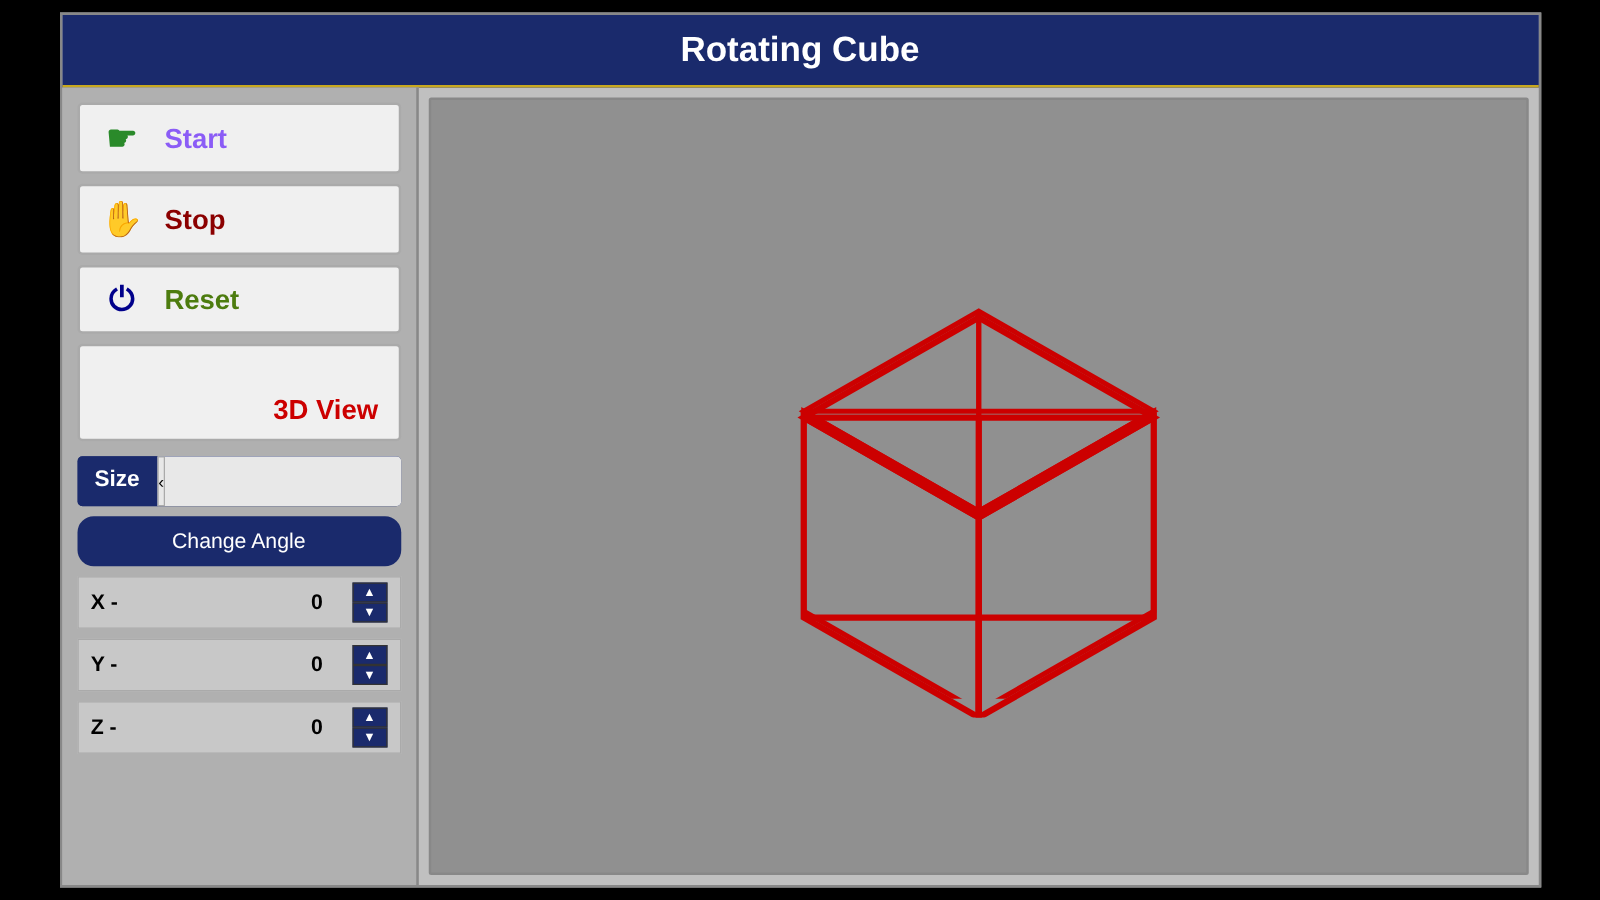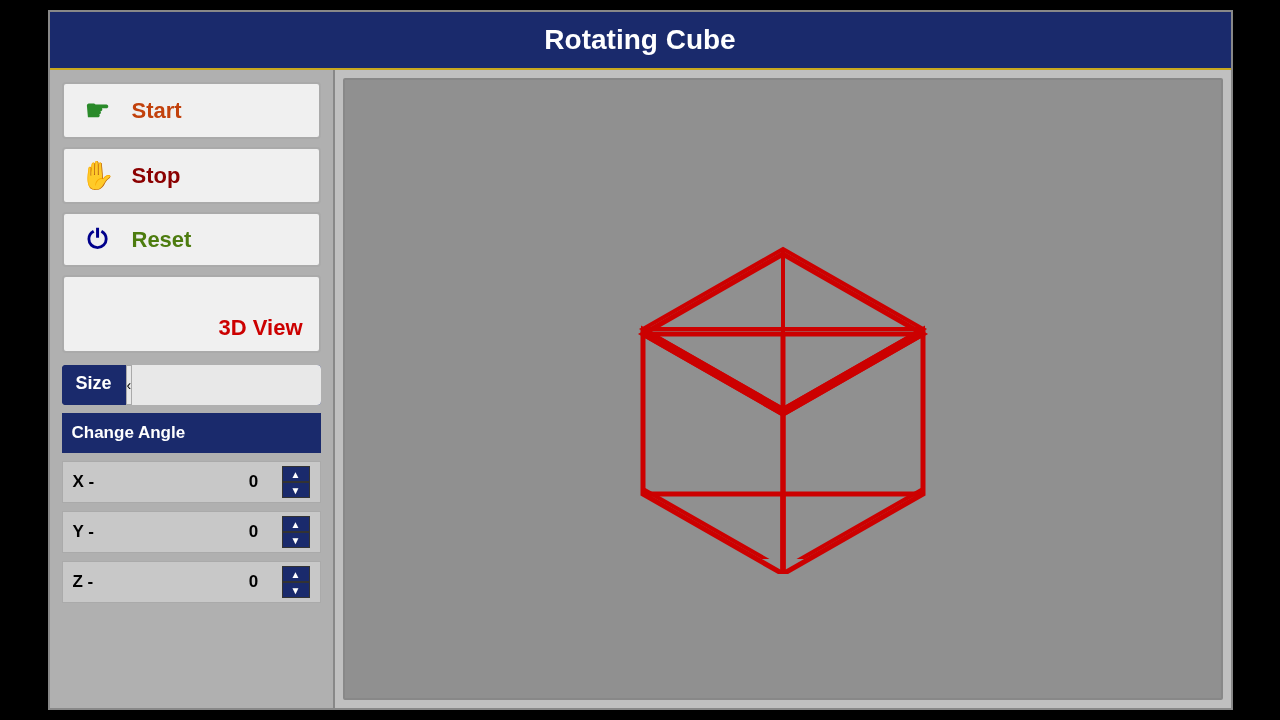--- a/index.html
+++ b/index.html
@@ -53,21 +53,21 @@
       cursor: pointer;
       font-size: 22px;
       font-weight: bold;
       gap: 16px;
     }
     .ctrl-btn .icon {
       font-size: 28px;
       width: 36px;
       text-align: center;
     }
-    .btn-start .label { color: #c2410c; }
+    .btn-start .label { color: #8b5cf6; }
     .btn-stop .label { color: #8b0000; }
     .btn-reset .label { color: #4d7c0f; }
     .btn-3dview { justify-content: flex-end; }
     .btn-3dview .label { color: #cc0000; font-size: 22px; font-weight: bold; margin-top: 28px; }
 
     .size-control {
       display: flex;
       background: #1a2a6c;
       border-radius: 4px;
       overflow: hidden;
@@ -97,23 +97,24 @@
       font-size: 14px;
       display: flex;
       align-items: center;
       justify-content: center;
     }
 
     .change-angle {
       background: #1a2a6c;
       color: white;
       font-size: 17px;
-      font-weight: bold;
+      font-weight: normal;
       padding: 10px;
-      border-radius: 0;
+      text-align: center;
+      border-radius: 13px;
     }
 
     .angle-row {
       display: flex;
       align-items: center;
       background: #c8c8c8;
       border: 1px solid #aaa;
       padding: 4px 10px;
     }
     .angle-label {

